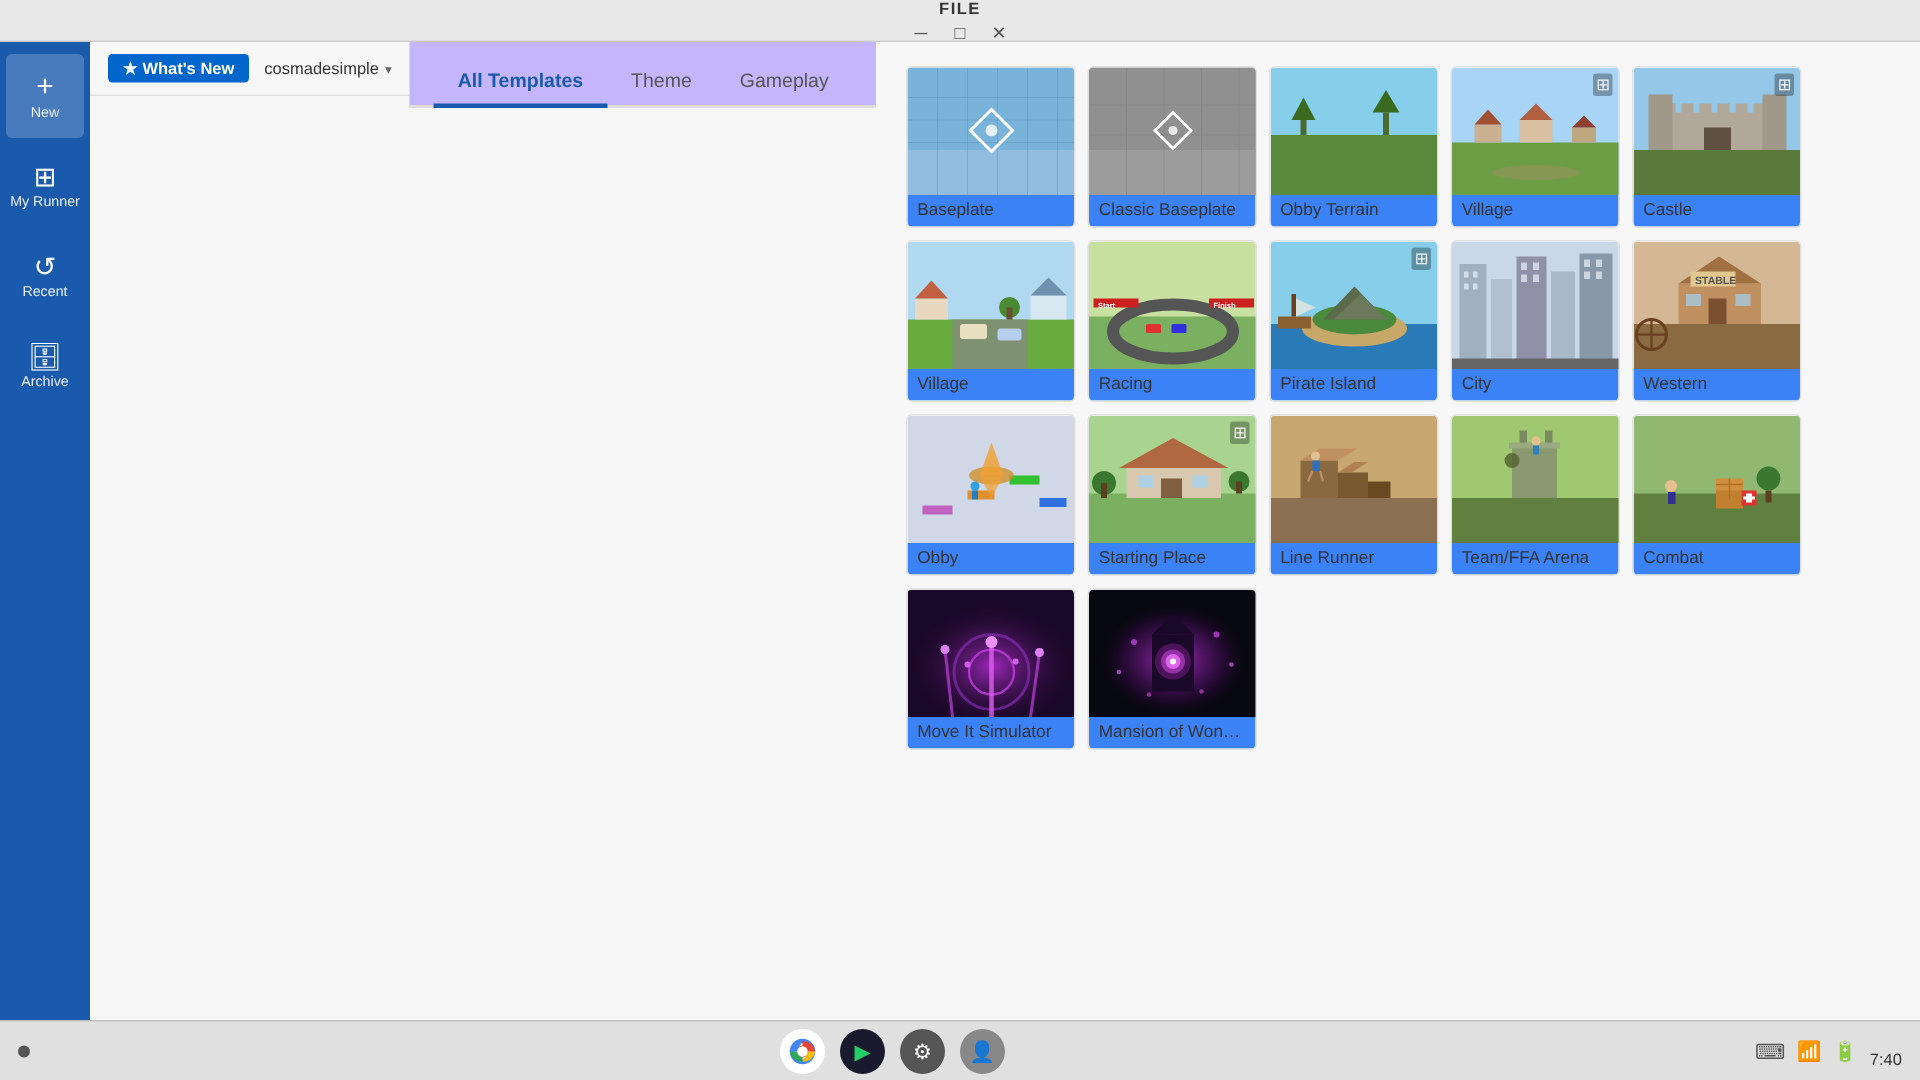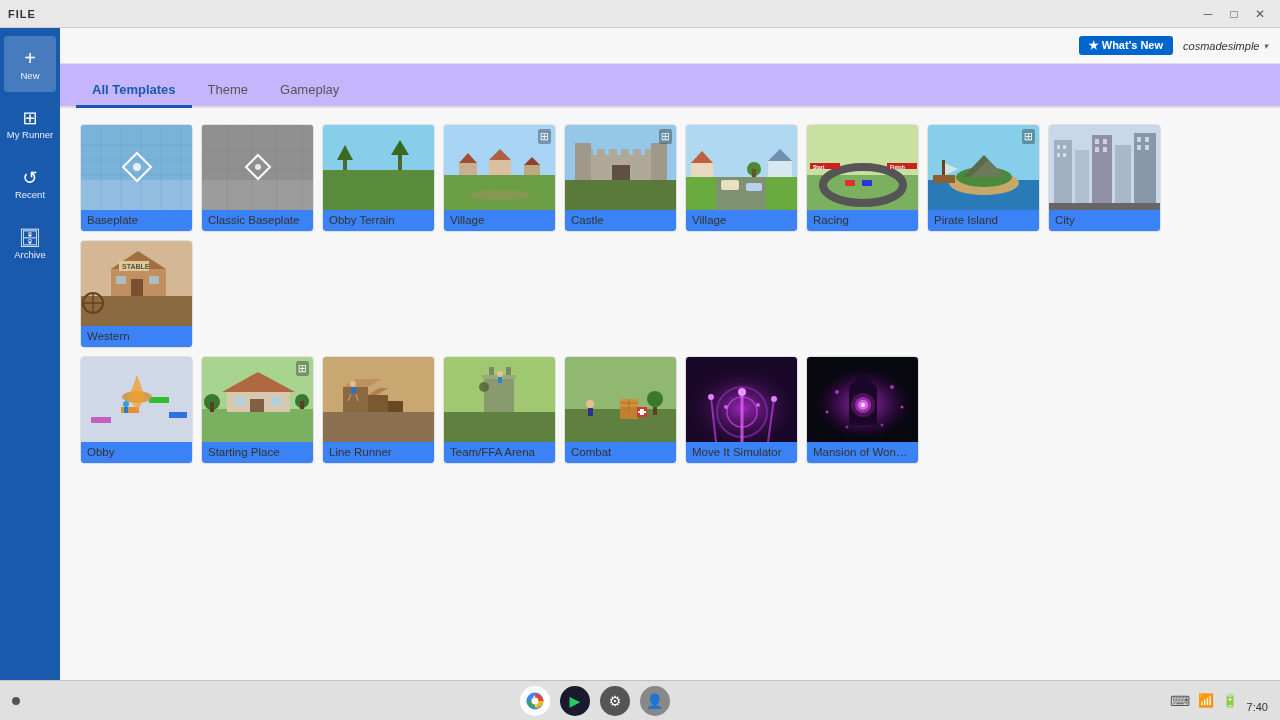--- a/index.html
+++ b/index.html
@@ -8,20 +8,21 @@
     
     .title-bar {
       height: 28px;
       background: #e8e8e8;
       display: flex;
       align-items: center;
       justify-content: space-between;
       padding: 0 8px;
       border-bottom: 1px solid #ccc;
       flex-shrink: 0;
+      flex-direction: column;
     }
     .title-bar-left { font-size: 11px; color: #333; font-weight: 600; letter-spacing: 1px; }
     .title-bar-controls { display: flex; gap: 2px; align-items: center; }
     .title-bar-btn {
       width: 24px; height: 20px;
       background: transparent;
       border: none;
       cursor: pointer;
       font-size: 12px;
       display: flex; align-items: center; justify-content: center;
@@ -58,21 +59,20 @@
       color: white;
     }
     .sidebar-item.active { background: rgba(255,255,255,0.2); }
     .sidebar-icon { font-size: 20px; line-height: 1; margin-bottom: 2px; }
     .sidebar-label { font-size: 9.5px; color: rgba(255,255,255,0.9); text-align: center; }
 
     
     .main-area {
       flex: 1;
       display: flex;
-      flex-direction: column;
       background: #f7f7f7;
       overflow: hidden;
     }
 
     
     .top-bar {
       height: 36px;
       background: #f7f7f7;
       display: flex;
       align-items: center;
@@ -88,21 +88,21 @@
       border-radius: 3px;
       padding: 3px 10px;
       font-size: 11px;
       cursor: pointer;
       margin-right: 10px;
       font-weight: 600;
     }
     .user-name {
       font-size: 11px;
       color: #333;
-      display: flex; align-items: center; gap: 4px; cursor: pointer; font-style: italic;
+      display: flex; align-items: center; gap: 4px; cursor: pointer;
     }
     .user-chevron { font-size: 9px; color: #666; }
 
     
     .tabs-bar {
       display: flex;
       align-items: flex-end;
       padding: 0 16px;
       border-bottom: 2px solid #ddd;
       background: #c4b5fd;

